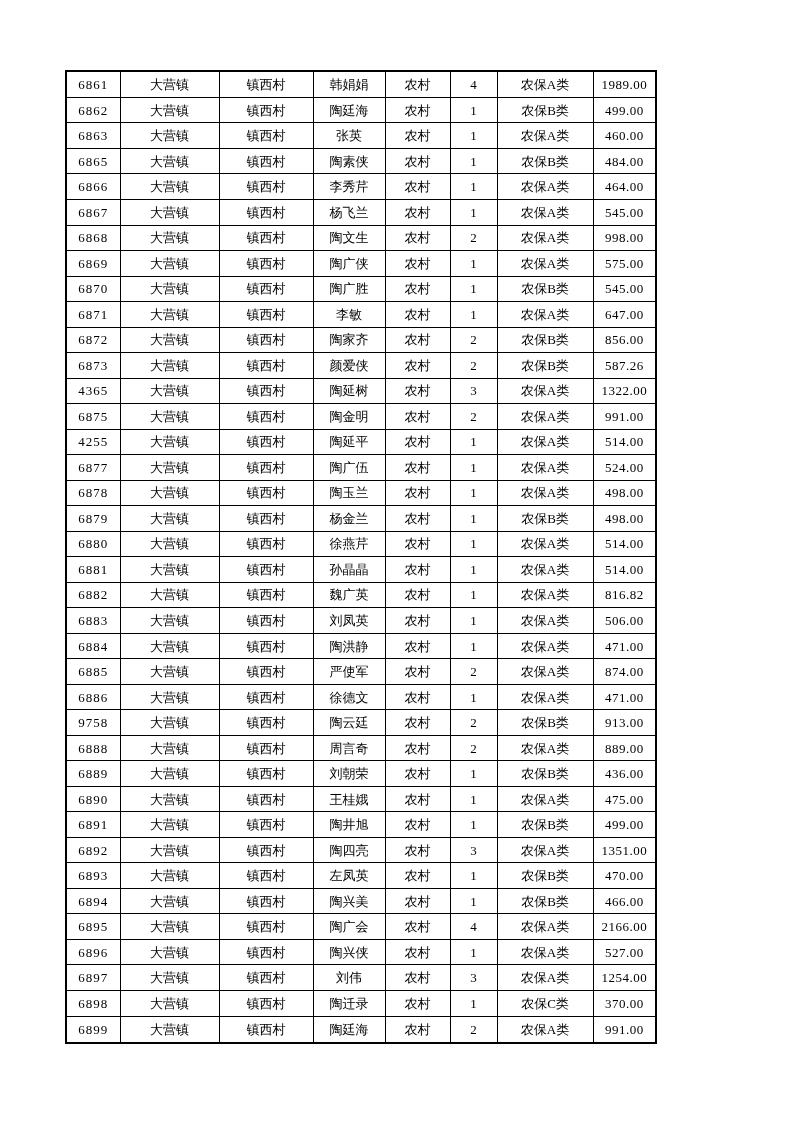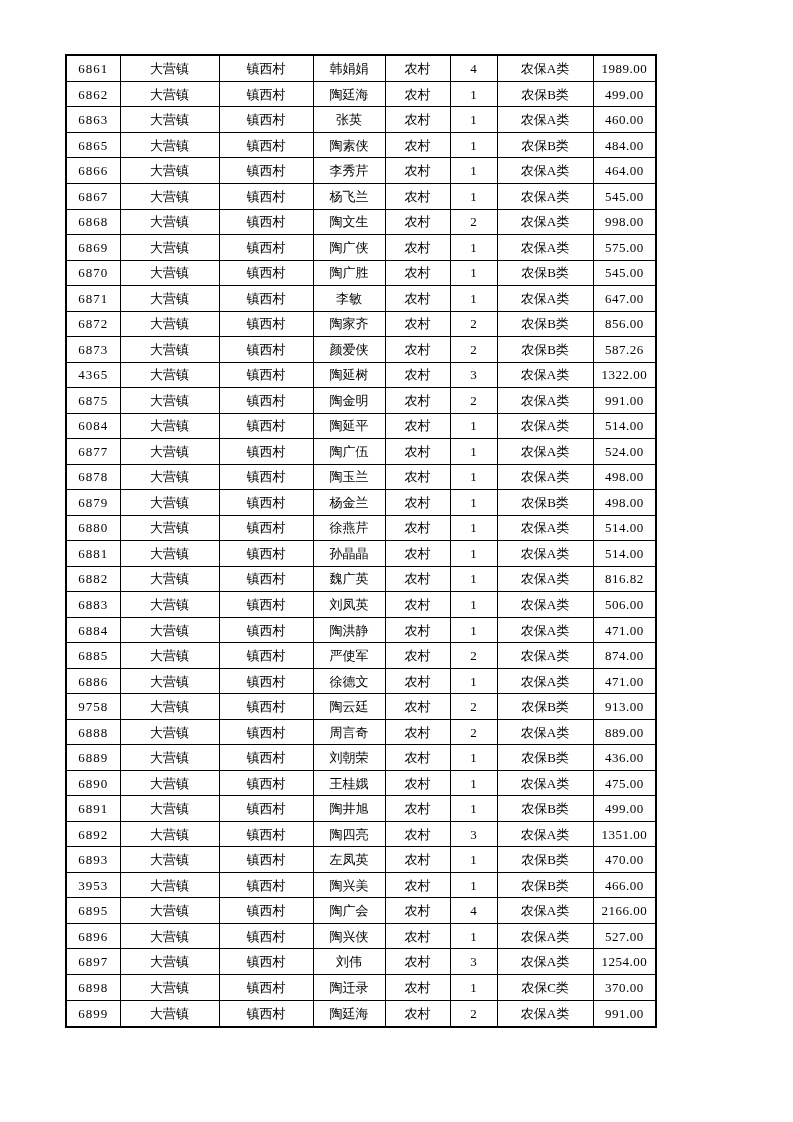--- a/index.html
+++ b/index.html
@@ -12,21 +12,21 @@
     width: 793px;
     height: 1122px;
     background: #ffffff;
     overflow: hidden;
     font-family: "Liberation Serif", "DejaVu Serif", serif;
     color: #000000;
   }
   table.roster {
     position: absolute;
     left: 65px;
-    top: 54px;
+    top: 70px;
     width: 590px;
     height: 974px;
     border-collapse: collapse;
     table-layout: fixed;
     border: 2px solid #000000;
   }
   table.roster td {
     border: 1px solid #000000;
     padding: 0;
     text-align: center;
@@ -199,21 +199,21 @@
           <td class="c-serial">6875</td>
           <td class="c-town">大营镇</td>
           <td class="c-village">镇西村</td>
           <td class="c-name">陶金明</td>
           <td class="c-residence">农村</td>
           <td class="c-count">2</td>
           <td class="c-category">农保A类</td>
           <td class="c-amount">991.00</td>
         </tr>
         <tr>
-          <td class="c-serial">6084</td>
+          <td class="c-serial">4255</td>
           <td class="c-town">大营镇</td>
           <td class="c-village">镇西村</td>
           <td class="c-name">陶延平</td>
           <td class="c-residence">农村</td>
           <td class="c-count">1</td>
           <td class="c-category">农保A类</td>
           <td class="c-amount">514.00</td>
         </tr>
         <tr>
           <td class="c-serial">6877</td>
@@ -379,21 +379,21 @@
           <td class="c-serial">6893</td>
           <td class="c-town">大营镇</td>
           <td class="c-village">镇西村</td>
           <td class="c-name">左凤英</td>
           <td class="c-residence">农村</td>
           <td class="c-count">1</td>
           <td class="c-category">农保B类</td>
           <td class="c-amount">470.00</td>
         </tr>
         <tr>
-          <td class="c-serial">3953</td>
+          <td class="c-serial">6894</td>
           <td class="c-town">大营镇</td>
           <td class="c-village">镇西村</td>
           <td class="c-name">陶兴美</td>
           <td class="c-residence">农村</td>
           <td class="c-count">1</td>
           <td class="c-category">农保B类</td>
           <td class="c-amount">466.00</td>
         </tr>
         <tr>
           <td class="c-serial">6895</td>

